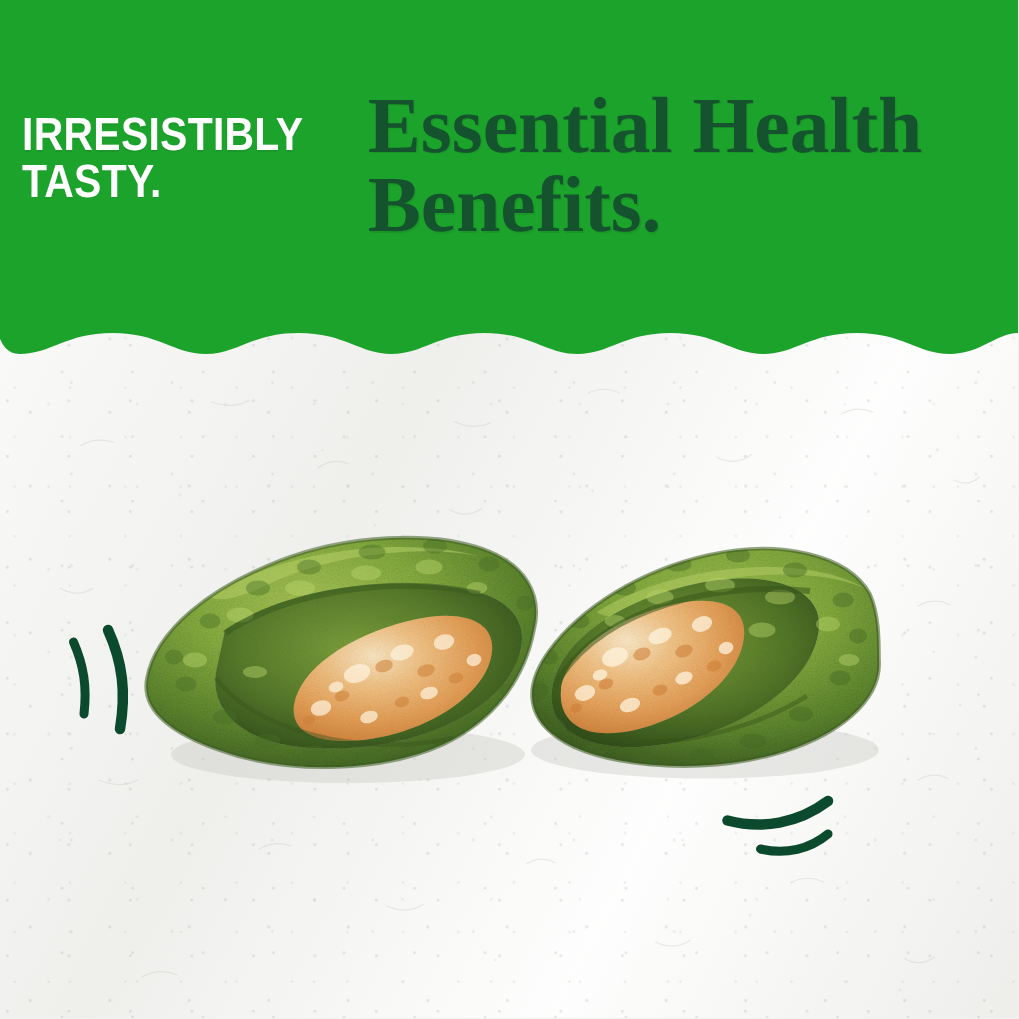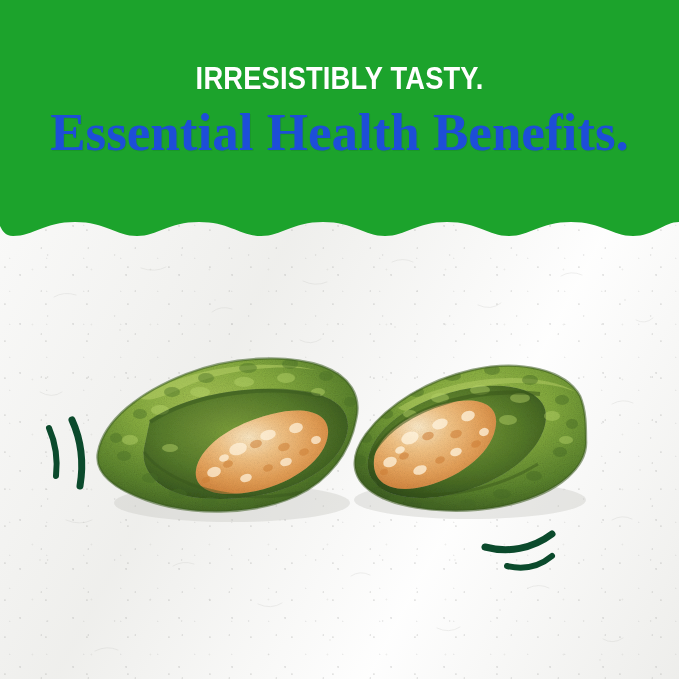--- a/index.html
+++ b/index.html
@@ -32,36 +32,36 @@
   }
 
   
   .green-band{
     position:absolute;left:0;top:0;width:679px;height:250px;
   }
   .green-band svg{display:block;width:679px;height:250px;}
 
   .headline-wrap{
     position:absolute;left:0;top:0;width:679px;height:222px;
-    display:flex;flex-direction:column;align-items:center;justify-content:center;
+    display:flex;flex-direction:row;align-items:center;justify-content:center;
     pointer-events:none;
   }
   .eyebrow{
     color:#ffffff;
     font-family:"Liberation Sans", sans-serif;
     font-weight:bold;
     font-size:31px;
     letter-spacing:.2px;
     transform:scaleX(.88);
     line-height:1;
     margin:0 0 12px 0;
     text-shadow:0 1px 0 rgba(0,0,0,.06);
   }
   .headline{
-    color:#1d4ed8;
+    color:#14532d;
     font-family:"Liberation Serif", serif;
     font-weight:bold;
     font-size:53px;
     line-height:1;
     margin:0;
     transform:scaleX(1.0);
     text-shadow:1px 1px 0 rgba(0,0,0,.07);
   }
 
   

